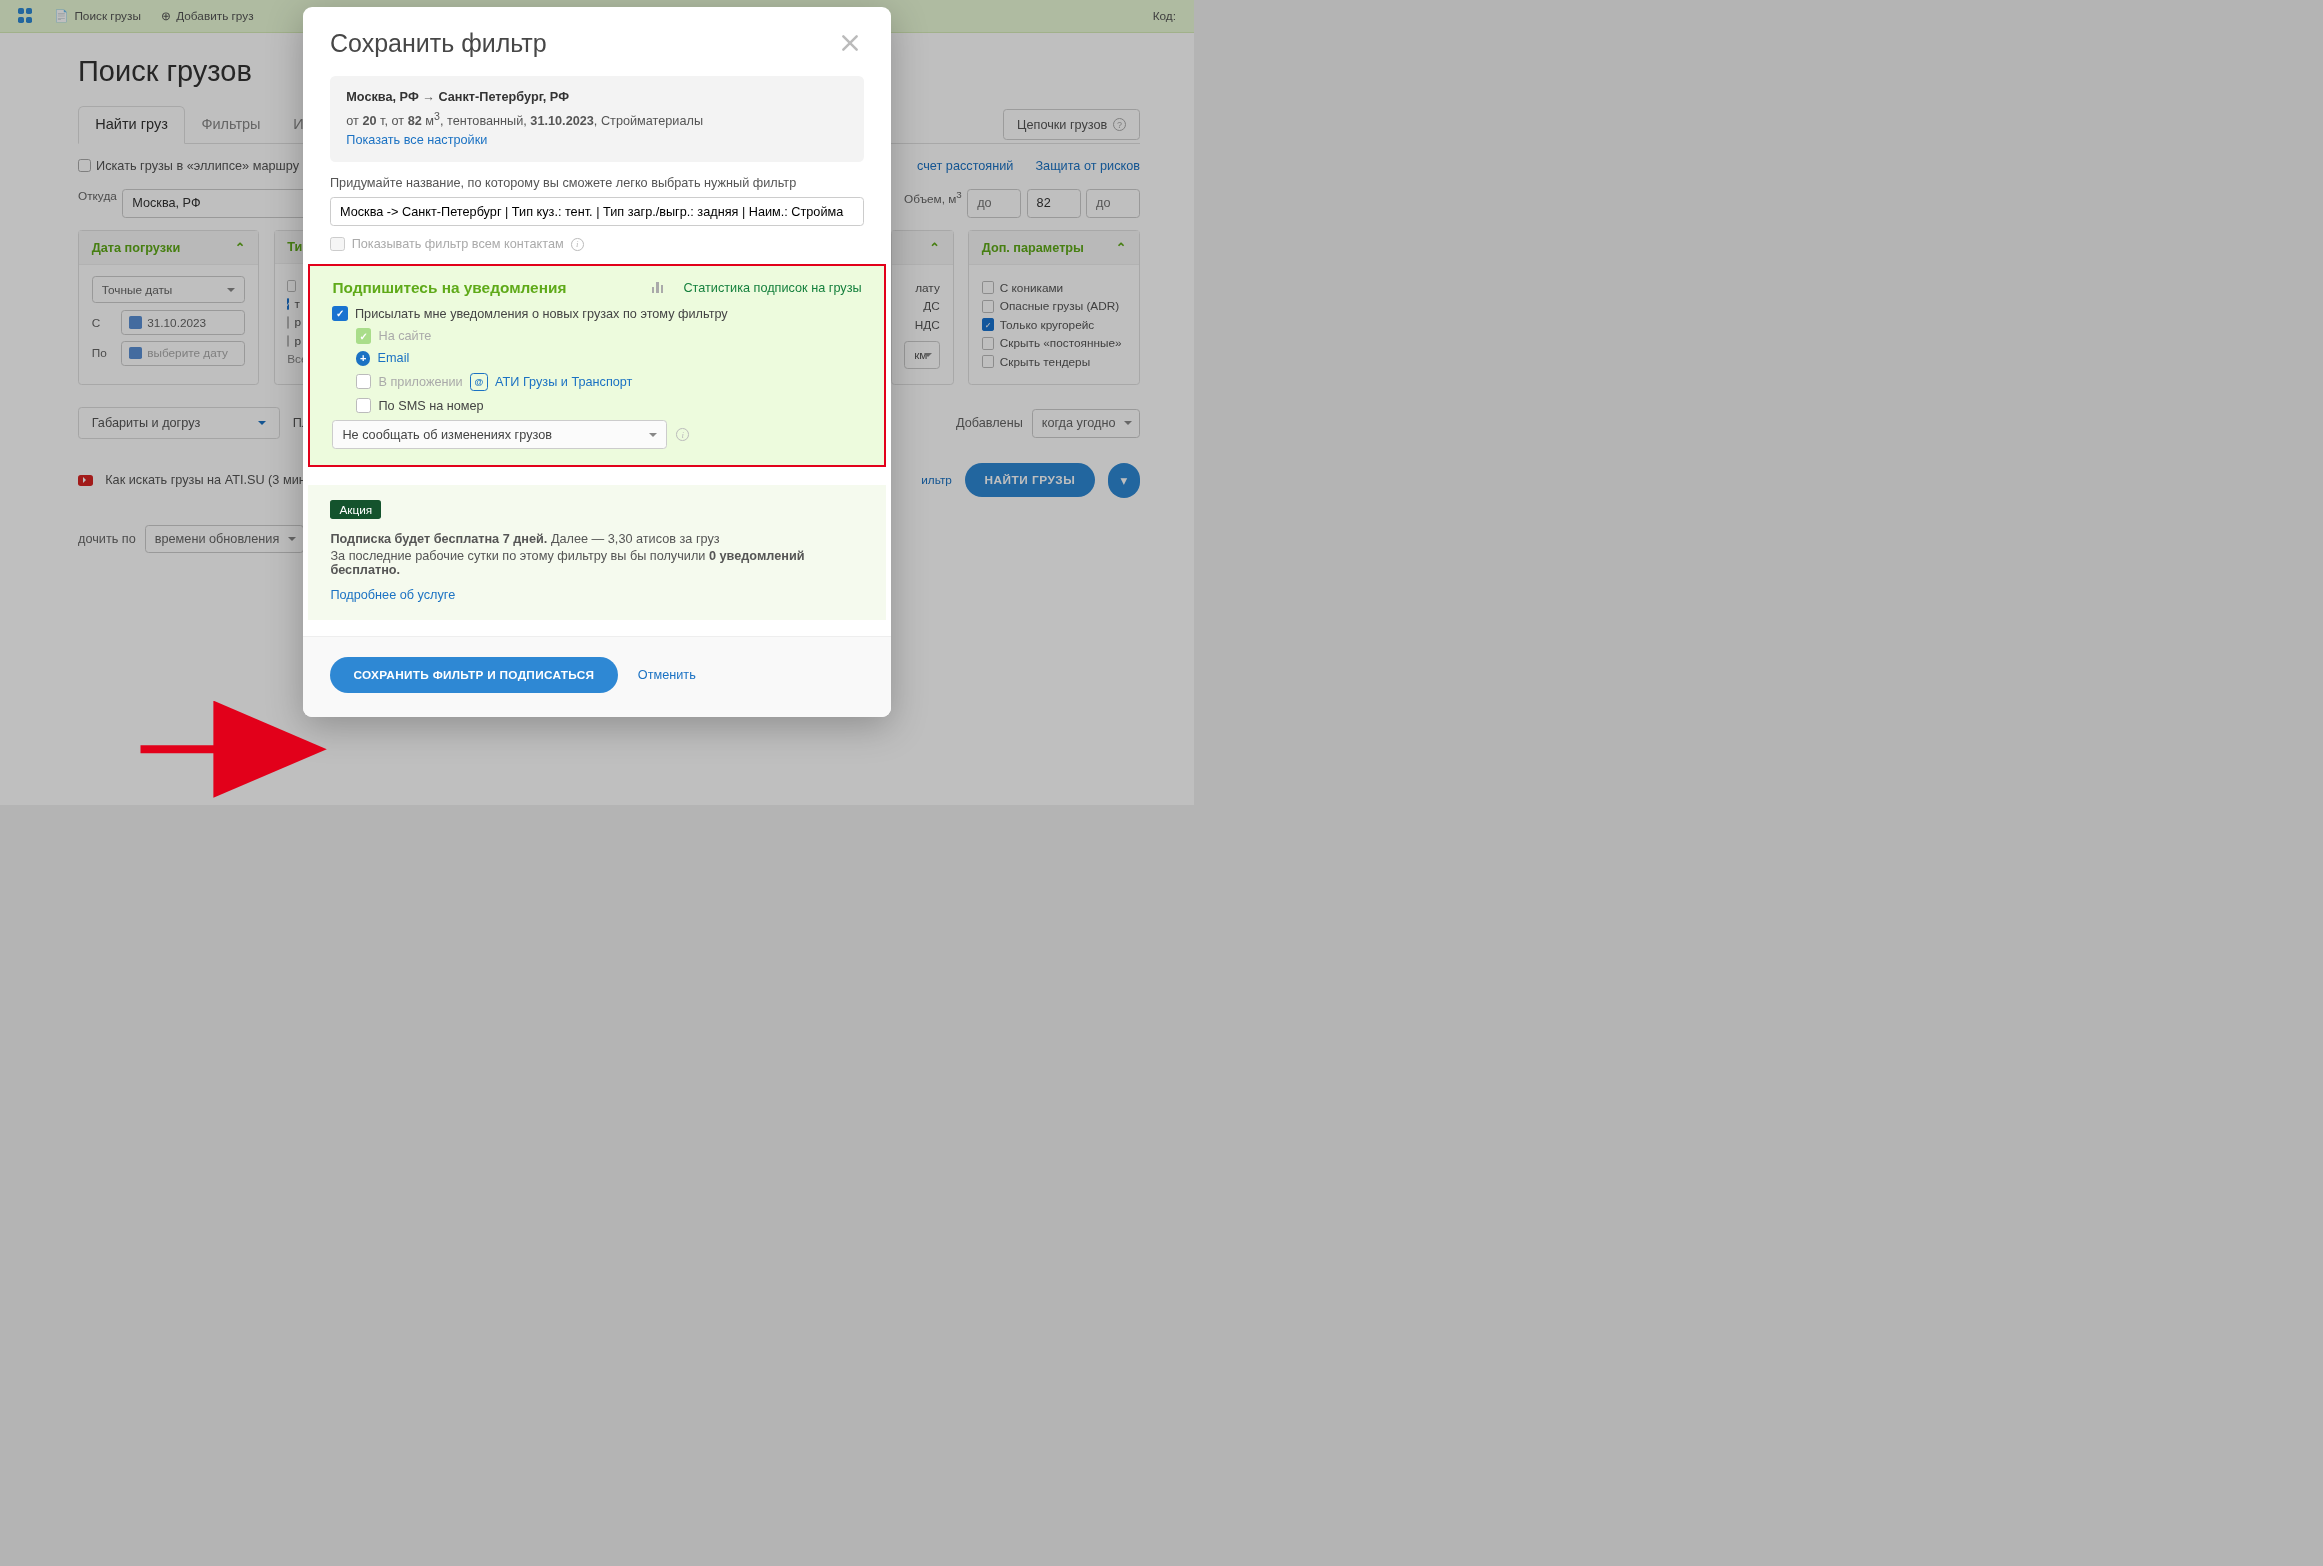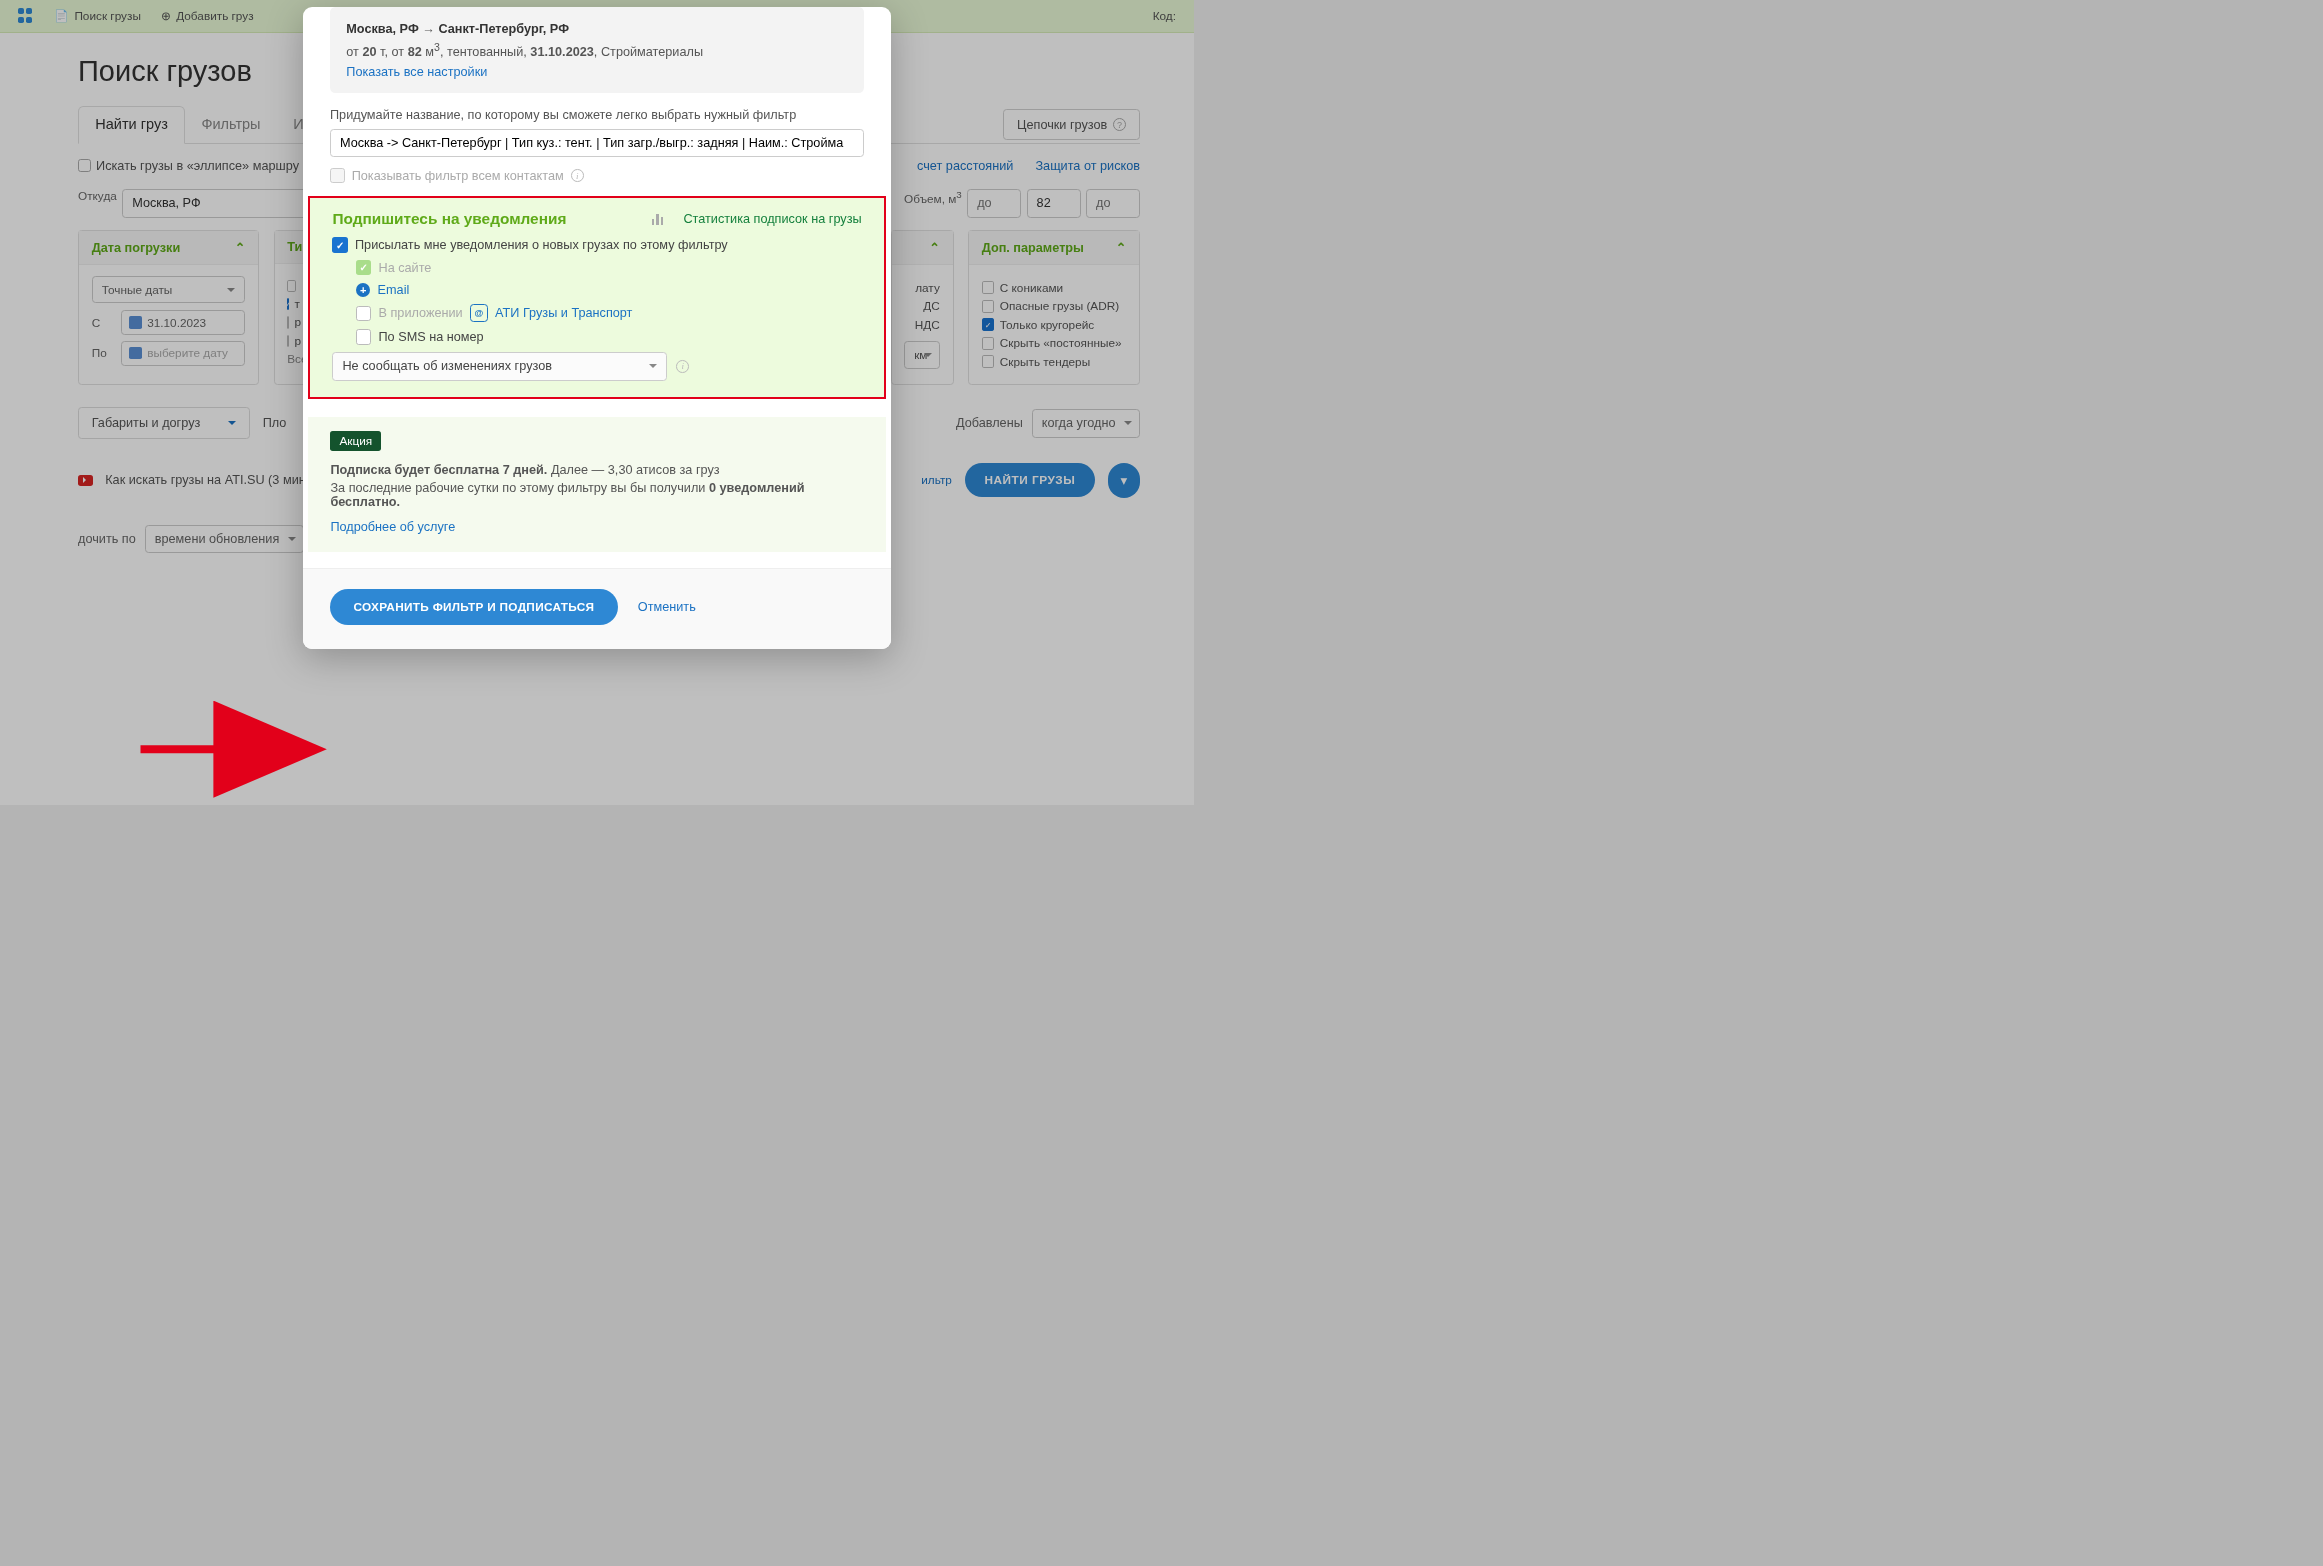--- a/index.html
+++ b/index.html
@@ -205,21 +205,21 @@
 .panel-date .dinp{border:0.9px solid #ccc;border-radius:3.6px;padding:4.5px 7.2px;display:flex;align-items:center;gap:5.4px;color:#666;flex:1;}
 .cal-icn{width:12.7px;height:12.7px;background:#5a8fd4;border-radius:1.8px;position:relative;}
 
 .panel-dop .opt .chk{width:12.7px;height:12.7px;border:1.2px solid #bbb;border-radius:1.8px;}
 .panel-dop .opt .chk.on{background:#1973d0;border-color:#1973d0;position:relative;}
 .panel-dop .opt .chk.on::after{content:"✓";color:#fff;font-size:8.1px;position:absolute;inset:0;display:flex;align-items:center;justify-content:center;}
 
 .bottom-bar {
   display:flex; align-items:center; gap:12.7px; margin-top:22px;
 }
-.gabarit { border:0.9px solid #ddd; border-radius:3.6px; padding:8.1px 12.7px; color:#555; display:flex; align-items:center; gap:26px; width:172px; justify-content:space-between; }
+.gabarit { border:0.9px solid #ddd; border-radius:3.6px; padding:8.1px 12.7px; color:#555; display:flex; align-items:center; gap:26px; width:202px; justify-content:space-between; }
 .added-row{display:flex;align-items:center;gap:9px;margin-left:auto;color:#666;}
 .added-sel{border:0.9px solid #ccc;border-radius:3.6px;padding:6.3px 23.5px 6.3px 9px;position:relative;background:#fff;}
 .added-sel::after{content:"";position:absolute;right:7.2px;top:50%;border:4.5px solid transparent;border-top-color:#888;transform:translateY(-25%);}
 
 .action-row{display:flex;align-items:center;gap:12.7px;margin-top:23.5px;}
 .yt{width:14.5px;height:11px;background:#d82423;border-radius:2.7px;position:relative;}
 .yt::after{content:"";position:absolute;left:4.5px;top:1.8px;border:3.6px solid transparent;border-left-color:#fff;}
 .btn-find{background:#2e88d4;color:#fff;border:none;border-radius:20px;padding:10px 20px;font-size:11.8px;font-weight:700;letter-spacing:0.5px;}
 .btn-find-split{background:#2e88d4;color:#fff;border:none;border-radius:20px;padding:10px 12.7px;display:flex;align-items:center;}
 
@@ -416,20 +416,28 @@
     <div class="sort-row">
       <span>дочить по</span>
       <div class="added-sel">времени обновления</div>
     </div>
   </div>
 </div>
 
 <div class="overlay"></div>
 
 <div class="modal">
+  <div class="modal-header">
+    <div class="modal-title">Сохранить фильтр</div>
+    <button class="close-btn">
+      <svg viewBox="0 0 24 24">
+          <path d="M4 4 L20 20 M20 4 L4 20" stroke="currentColor" stroke-width="3" stroke-linecap="round"></path>
+        </svg>
+    </button>
+  </div>
 
   <div class="filter-summary">
     <div class="route">
       <b>Москва, РФ</b> → <b>Санкт-Петербург, РФ</b>
     </div>
     <div class="meta">
       <span>от </span><b>20</b><span> т, </span><span>от </span><b>82</b><span> м</span><sup>3</sup><span>, тентованный, </span><b>31.10.2023</b><span>, Стройматериалы</span>
     </div>
     <a href="#">Показать все настройки</a>
   </div>

